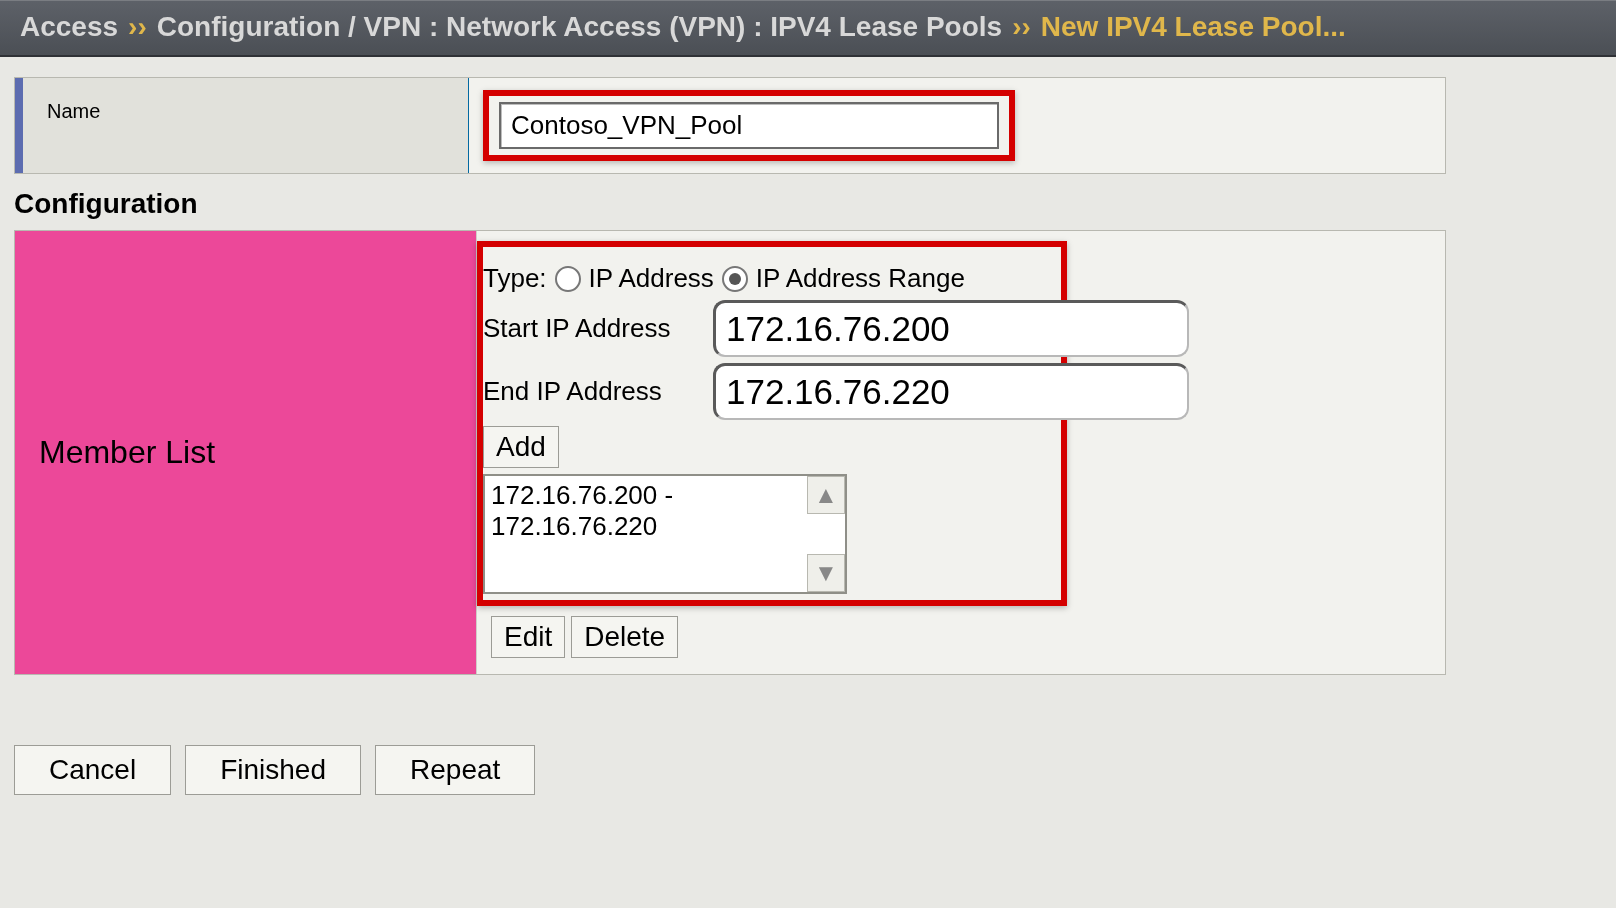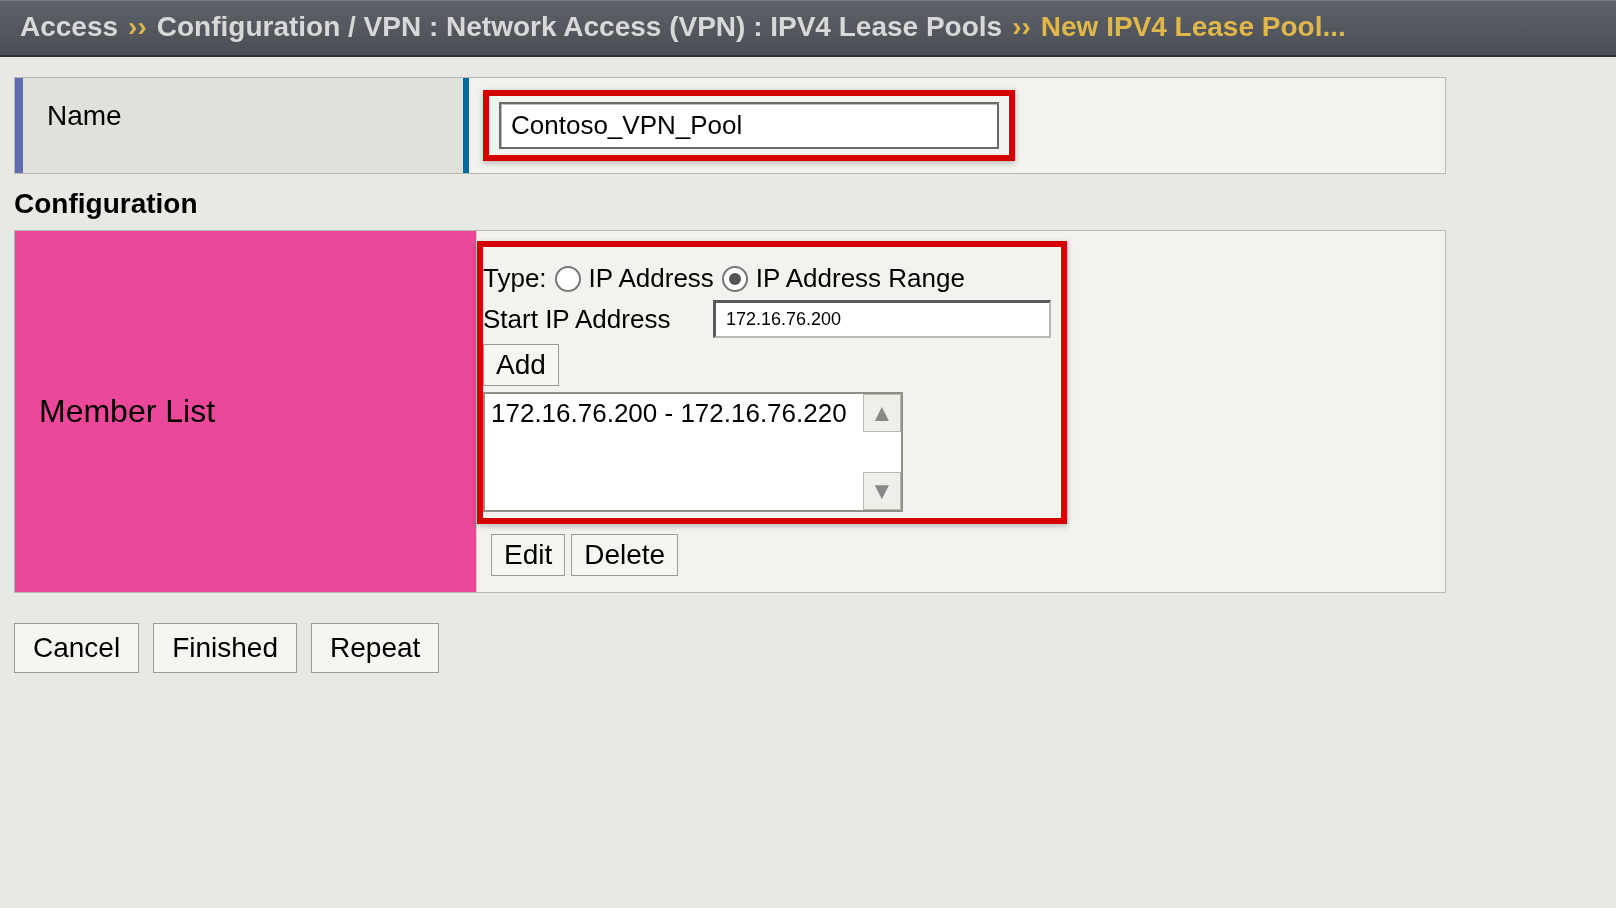--- a/index.html
+++ b/index.html
@@ -42,24 +42,24 @@
   
   .prop-table {
     width: 1432px;
     border: 1px solid #b8b8b0;
     display: flex;
     background: #e1e1db;
   }
   .prop-table .label-cell {
     width: 454px;
     padding: 22px 0 22px 24px;
-    font-size: 28px;
+    font-size: 20px;
     background: #e1e1db;
     border-left: 8px solid #5c6cb0;
-    border-right: 6px solid #0369a1;
+    border-right: 1px solid #0369a1;
   }
   .prop-table .value-cell {
     flex: 1;
     background: #f2f2ee;
     padding: 12px 0 12px 14px;
     display: flex;
     align-items: center;
   }
   
   .text-input {
@@ -107,28 +107,29 @@
     display: flex;
     align-items: center;
     gap: 8px;
     margin: 6px 0;
     font-size: 26px;
     white-space: nowrap;
   }
   .config-row .row-label { min-width: 222px; }
   .config-row .ip-input {
     font-family: inherit;
-    font-size: 18px;
+    font-size: 35px;
     padding: 6px 10px;
     background: #fff;
     border-top: 3px solid #5a5a5a;
     border-left: 3px solid #5a5a5a;
     border-right: 2px solid #b8b8b8;
     border-bottom: 2px solid #b8b8b8;
     width: 510px;
+    border-radius: 12px;
   }
   
   .radio {
     -webkit-appearance: none;
     appearance: none;
     width: 26px; height: 26px;
     border: 2px solid #777;
     border-radius: 50%;
     background: #fff;
     position: relative;
@@ -148,21 +149,21 @@
     font-family: inherit;
     font-size: 28px;
     background: #f5f5f1;
     border: 1px solid #9c9c96;
     padding: 4px 12px;
     cursor: pointer;
   }
   
   .list-wrap {
     position: relative;
-    width: 420px;
+    width: 364px;
     margin-top: 4px;
   }
   .listbox {
     font-family: inherit;
     font-size: 26px;
     width: 100%;
     height: 120px;
     background: #fff;
     border: 2px solid #8f8f88;
     padding: 4px 6px;
@@ -185,21 +186,21 @@
     justify-content: center;
     color: #888;
     user-select: none;
   }
   
   .bottom-buttons {
     margin-top: 30px;
     display: flex;
     gap: 14px;
   }
-  .bottom-buttons .btn { padding: 8px 18px; }
+  .bottom-buttons .btn { padding: 8px 34px; margin-top: 40px; }
 
   #config-highlight {
     position: relative;
     width: 590px;
     margin-left: -14px;
     padding-left: 0;
     padding-top: 10px;
     padding-bottom: 6px;
   }
   .below-highlight { margin-top: 6px; }
@@ -246,20 +247,24 @@
             <span>IP Address Range</span>
           </div>
 
           
           <div class="config-row">
             <span class="row-label">Start IP Address</span>
             <input class="ip-input" type="text" value="172.16.76.200" style="">
           </div>
 
           
+          <div class="config-row">
+            <span class="row-label">End IP Address</span>
+            <input class="ip-input" type="text" value="172.16.76.220" style="">
+          </div>
 
           
           <div class="config-row" style="margin-top:2px;">
             <button class="btn">Add</button>
           </div>
 
           
           <div class="list-wrap" style="position:relative;">
             <div class="listbox">
               <div>172.16.76.200 - 172.16.76.220</div>

